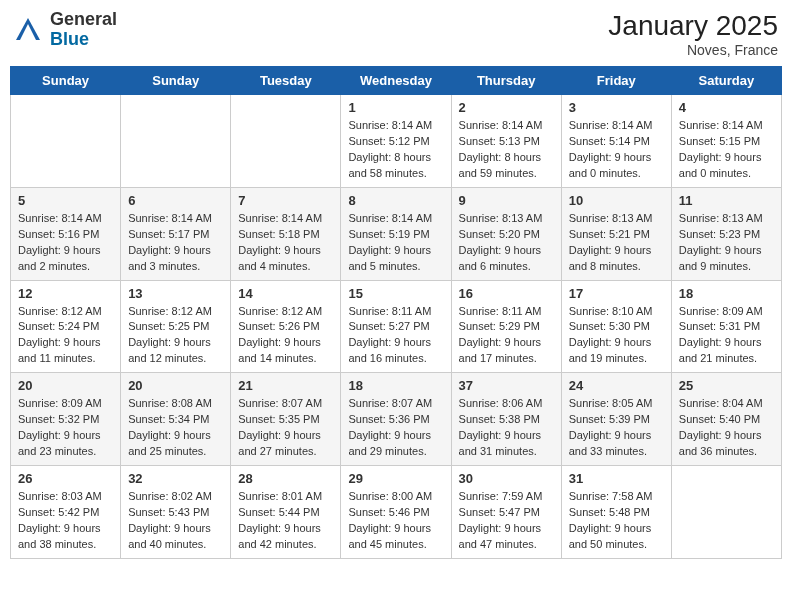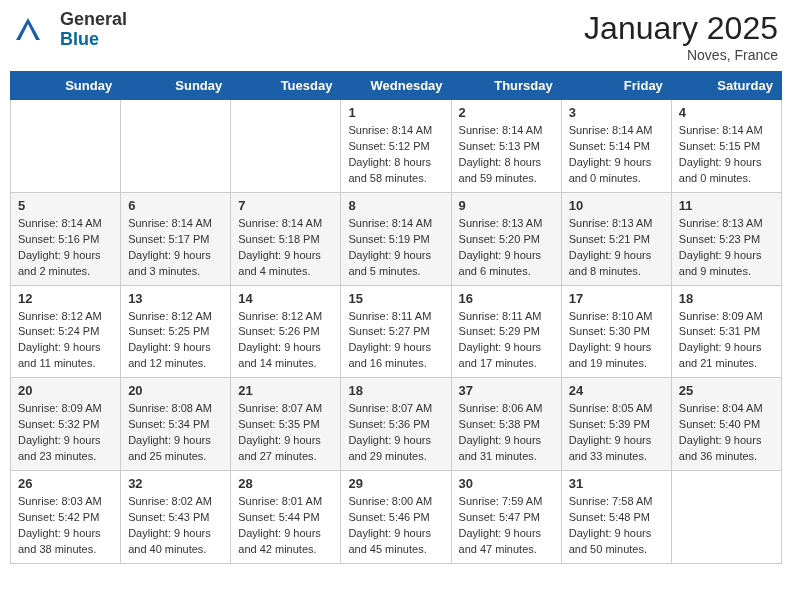--- a/index.html
+++ b/index.html
@@ -13,54 +13,54 @@
     .header {
       display: flex;
       justify-content: space-between;
       align-items: flex-start;
       margin-bottom: 8px;
       padding: 0 4px;
     }
     .logo {
       display: flex;
       align-items: center;
-      gap: 18px;
+      gap: 8px;
     }
     .logo-text {
       font-size: 18px;
       font-weight: bold;
       line-height: 1.1;
     }
     .logo-general { color: #333; }
     .logo-blue { color: #0369a1; }
     .logo-icon {
       width: 28px;
       height: 28px;
     }
     .title-block {
       text-align: right;
     }
     .month-title {
-      font-size: 32px;
+      font-size: 28px;
       font-weight: normal;
       color: #222;
     }
     .location {
       font-size: 14px;
       color: #444;
     }
     .calendar {
       width: 100%;
       border-collapse: collapse;
       border: 1px solid #ccc;
     }
     .calendar th {
       background: #1a5fa8;
       color: #fff;
-      text-align: right;
+      text-align: center;
       padding: 6px 8px;
       font-size: 13px;
       font-weight: bold;
       border: 1px solid #1a5fa8;
     }
     .calendar td {
       vertical-align: top;
       padding: 5px 7px;
       border: 1px solid #ccc;
       width: 14.28%;

